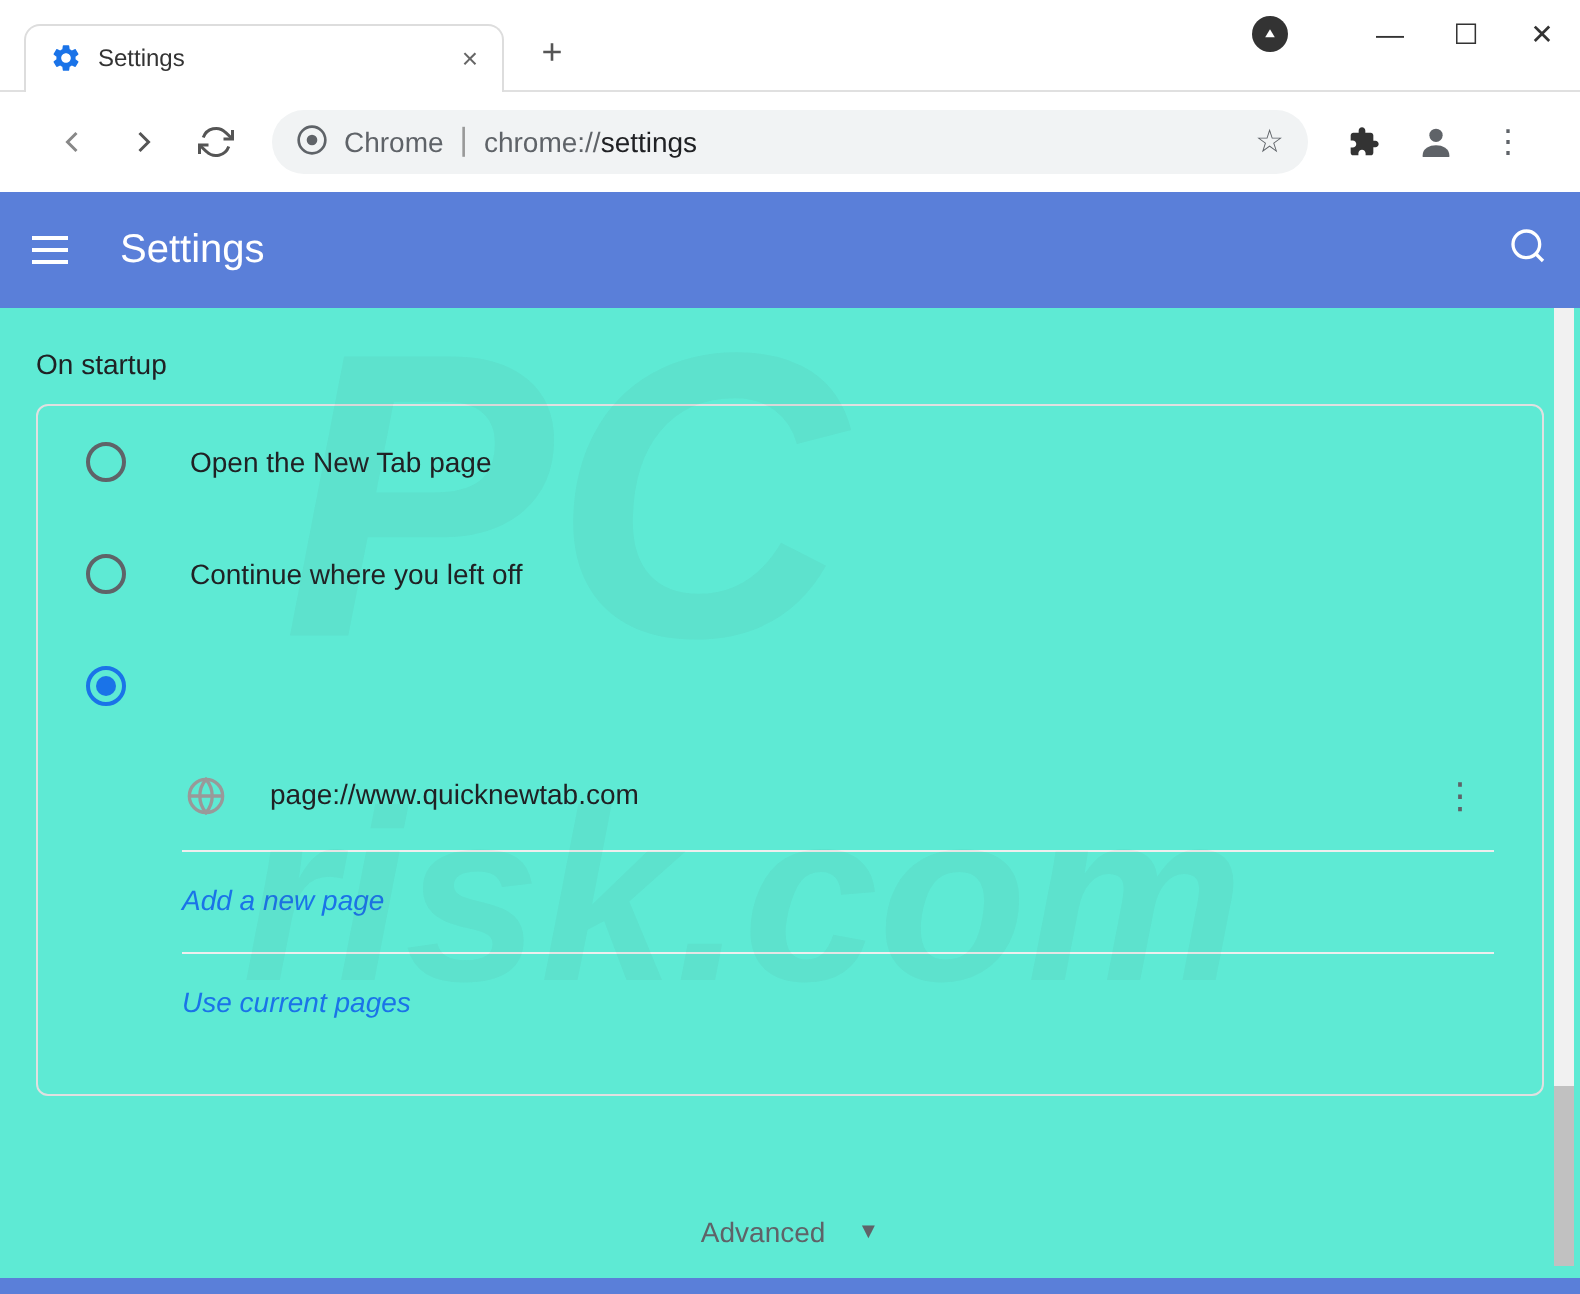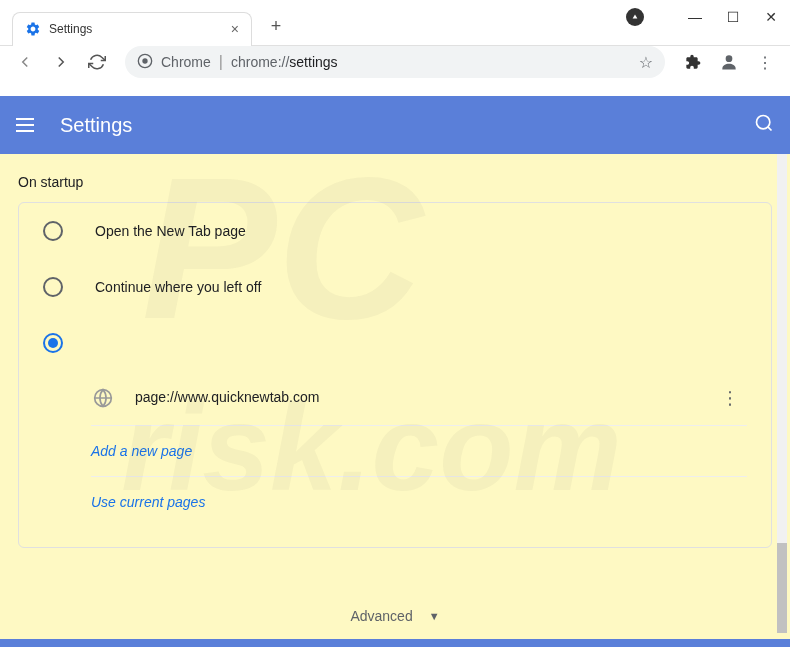--- a/index.html
+++ b/index.html
@@ -10,40 +10,40 @@
 .tab { margin-left: 12px; height: 34px; background: #fff; border-radius: 8px 8px 0 0; display: flex; align-items: center; padding: 0 12px; gap: 8px; width: 240px; border: 1px solid #ddd; border-bottom: none; margin-top: 12px; }
 .tab-icon { width: 16px; height: 16px; display: flex; align-items: center; justify-content: center; color: #1a73e8; font-size: 14px; }
 .tab-title { font-size: 12px; color: #333; flex: 1; }
 .tab-close { color: #666; font-size: 14px; cursor: pointer; }
 .new-tab { margin-left: 10px; color: #555; font-size: 18px; width: 28px; height: 28px; display: flex; align-items: center; justify-content: center; border-radius: 50%; cursor: pointer; margin-top: 8px; }
 .window-controls { position: absolute; right: 12px; top: 8px; display: flex; gap: 24px; align-items: center; }
 .shield-icon { width: 18px; height: 18px; background: #333; border-radius: 50%; display: flex; align-items: center; justify-content: center; color: #fff; font-size: 9px; margin-right: 20px; }
 .win-btn { font-size: 14px; color: #333; cursor: pointer; width: 14px; text-align: center; }
 
 
-.toolbar { height: 50px; display: flex; align-items: flex-start; padding: 0 9px; gap: 4px; }
+.toolbar { height: 50px; display: flex; align-items: center; padding: 0 20px; gap: 4px; }
 .nav-btn { width: 32px; height: 32px; display: flex; align-items: center; justify-content: center; color: #888; cursor: pointer; border-radius: 50%; }
 .nav-btn.active { color: #555; }
 .addr-bar { flex: 1; height: 32px; background: #f1f3f4; border-radius: 16px; display: flex; align-items: center; padding: 0 12px; margin: 0 8px; gap: 8px; }
 .addr-icon { color: #5f6368; font-size: 14px; }
 .addr-sep { color: #999; }
 .addr-text { color: #5f6368; font-size: 14px; }
 .addr-text .bold { color: #202124; }
 .addr-star { color: #5f6368; margin-left: auto; font-size: 16px; }
 .tb-icon { width: 32px; height: 32px; display: flex; align-items: center; justify-content: center; color: #5f6368; font-size: 16px; cursor: pointer; }
 
 
 .settings-header { height: 58px; background: #5a7fd9; display: flex; align-items: center; padding: 0 16px; color: #fff; }
 .hamburger { width: 24px; height: 24px; display: flex; flex-direction: column; justify-content: center; gap: 4px; cursor: pointer; margin-right: 20px; }
 .hamburger span { height: 2px; background: #fff; width: 18px; }
 .settings-title { font-size: 20px; font-weight: 400; flex: 1; }
 .search-btn { color: #fff; font-size: 18px; cursor: pointer; }
 
 
-.content { padding: 20px 18px; background: #fef9c3; position: relative; height: calc(100% - 154px); overflow-y: auto; }
+.content { padding: 20px 18px; background: #5eead4; position: relative; height: calc(100% - 154px); overflow-y: auto; }
 .section-title { font-size: 14px; color: #202124; margin-bottom: 12px; }
 .card { border: 1px solid #e0e0e0; border-radius: 6px; padding: 0; margin-bottom: 40px; }
 .radio-row { display: flex; align-items: center; padding: 18px 24px; gap: 32px; }
 .radio { width: 20px; height: 20px; border: 2px solid #5f6368; border-radius: 50%; display: flex; align-items: center; justify-content: center; flex-shrink: 0; }
 .radio.checked { border-color: #1a73e8; }
 .radio.checked::after { content: ''; width: 10px; height: 10px; background: #1a73e8; border-radius: 50%; }
 .radio-label { font-size: 14px; color: #202124; }
 .sub-section { padding: 0 24px 20px 72px; }
 .page-row { display: flex; align-items: center; padding: 12px 0; border-bottom: 1px solid #eee; }
 .globe-icon { width: 24px; height: 24px; color: #999; margin-right: 20px; flex-shrink: 0; display: flex; align-items: center; justify-content: center; }

